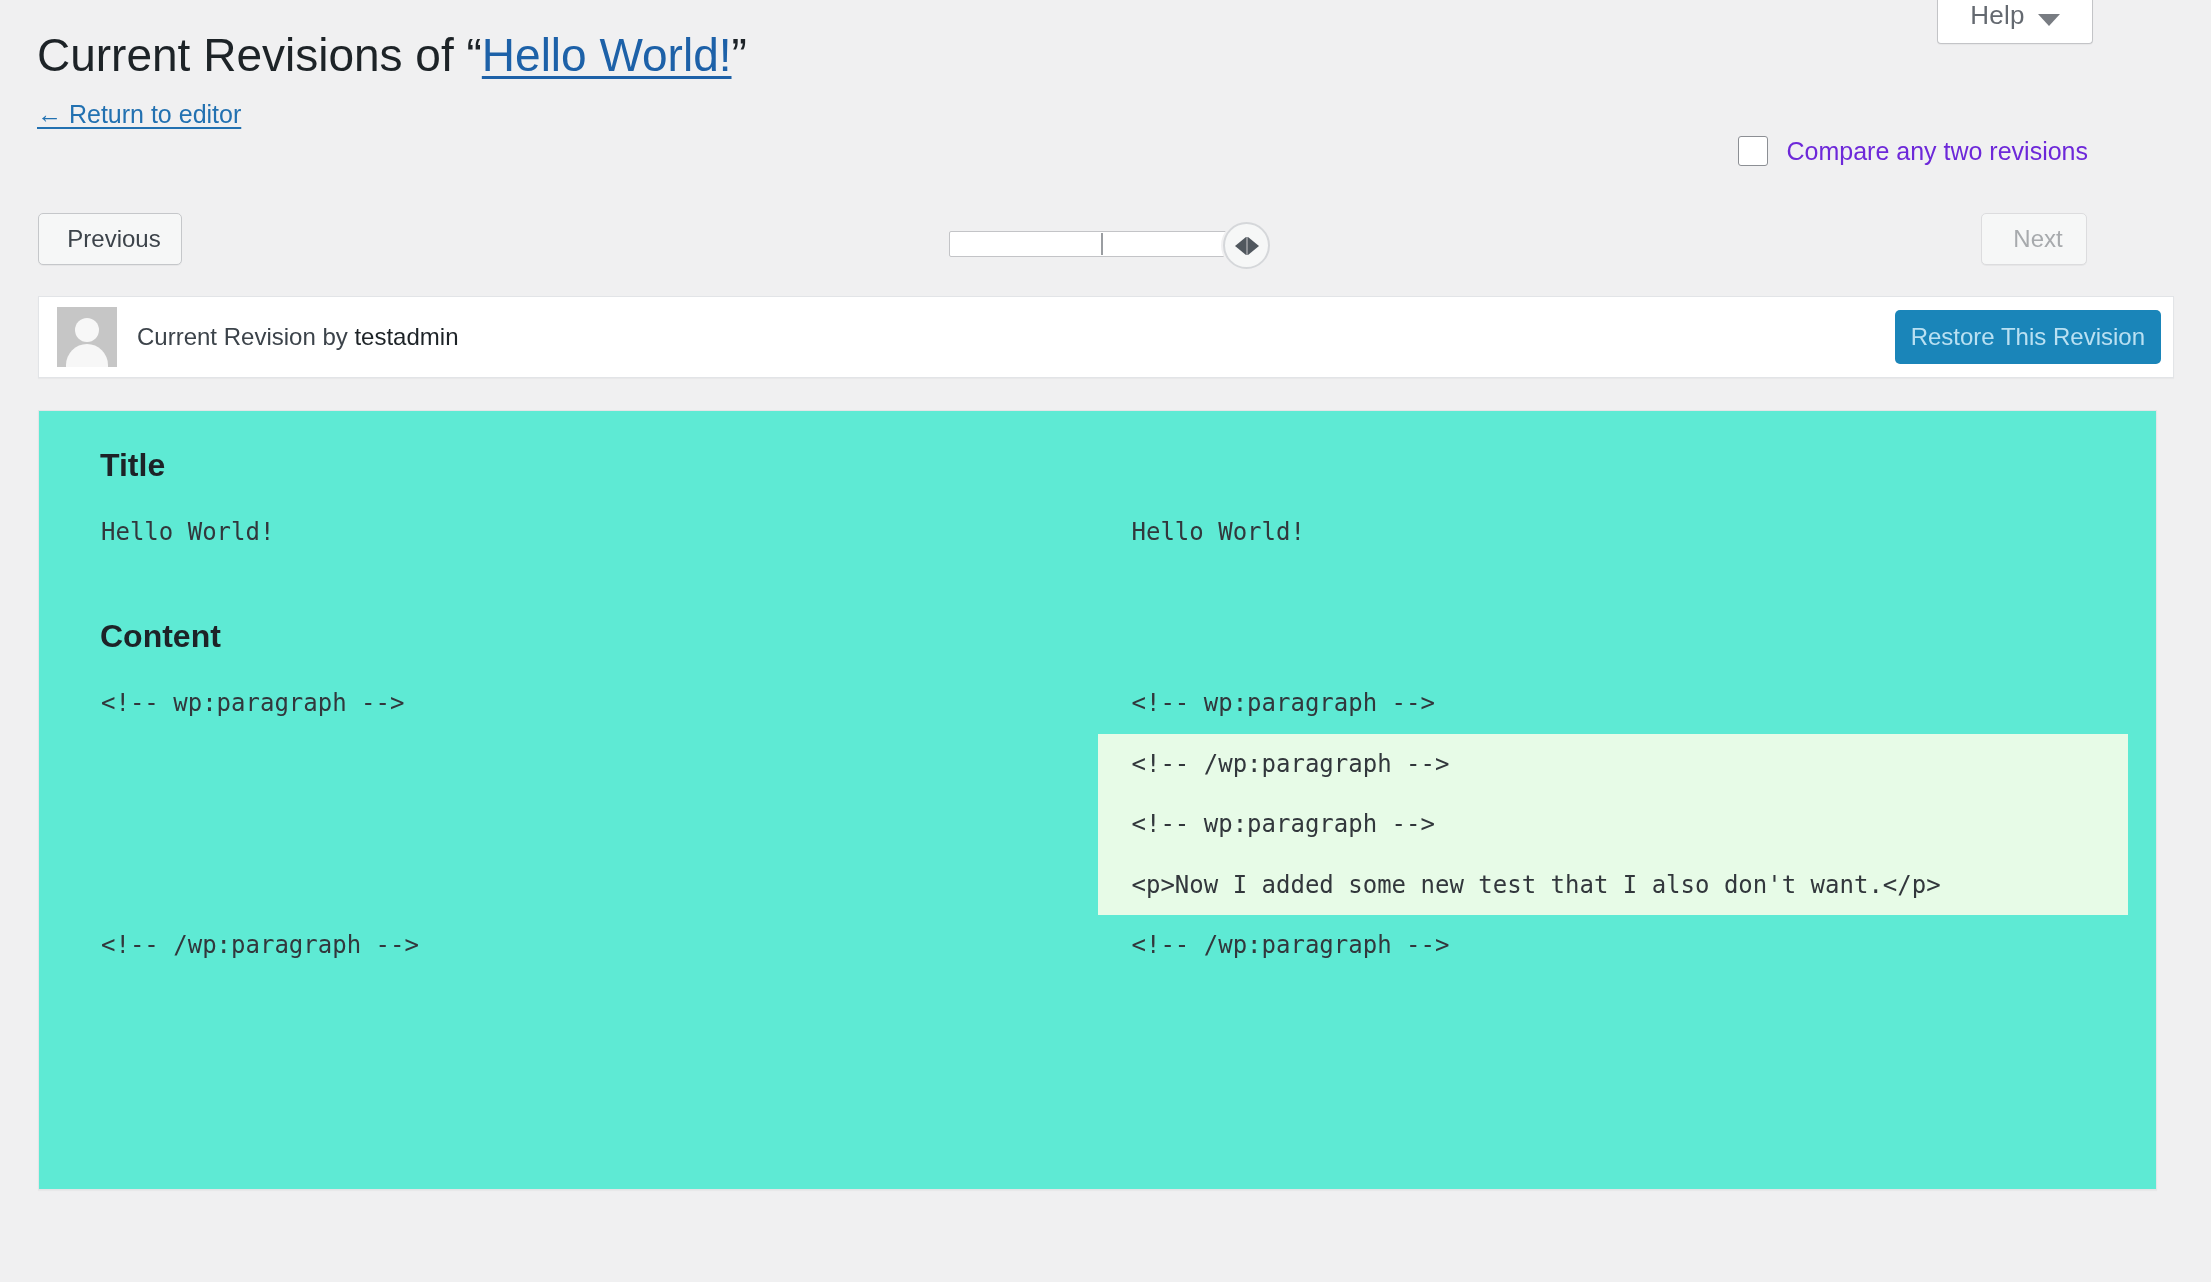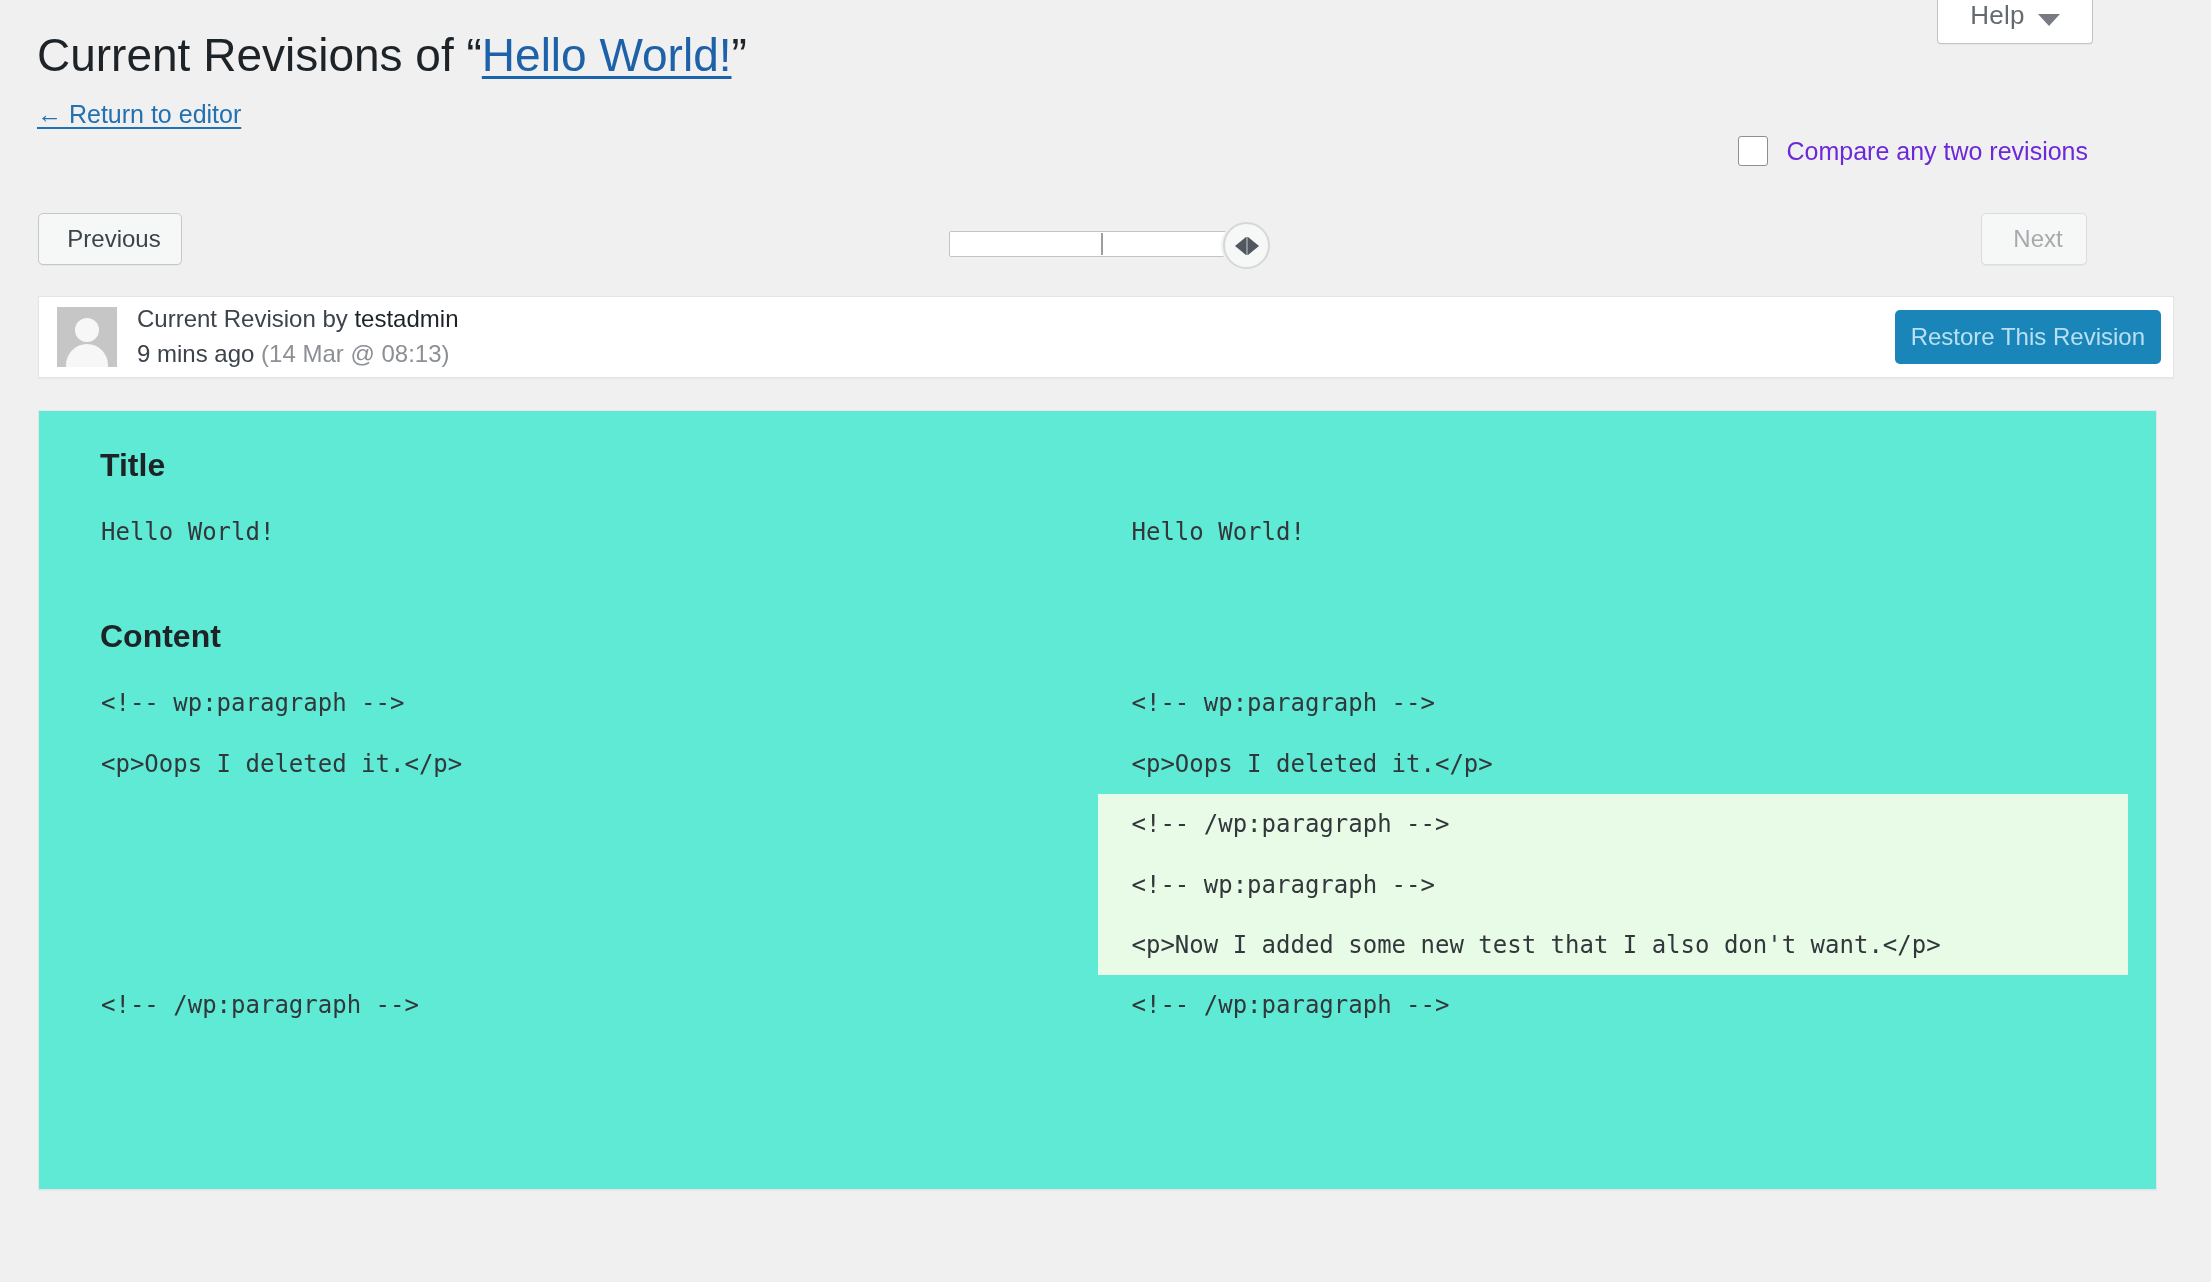--- a/index.html
+++ b/index.html
@@ -324,22 +324,20 @@
     </div>
   </div>
 
   <div class="meta-bar">
     <div class="avatar">
       <span class="head"></span>
         <span class="body"></span>
     </div>
     <div class="meta-text">
       <div class="meta-line1"><span>Current Revision by </span><b>testadmin</b></div>
-      <div class="meta-line2"><span>9 mins ago</span>
-        <span class="dim">(14 Mar @ 08:13)</span></div>
     </div>
     <button class="restore-btn">Restore This Revision</button>
   </div>
 
   <div class="diff-panel">
     <h2 class="diff-heading">Title</h2>
     <table class="diff-table">
       <tbody id="title-rows">
           <tr>
             <td class="blank">Hello World!</td>
@@ -349,24 +347,20 @@
     </table>
 
     <h2 class="diff-heading content-h">Content</h2>
     <table class="diff-table">
       <tbody id="content-rows">
           <tr>
             <td class="blank">&lt;!-- wp:paragraph --&gt;</td>
             <td class="blank">&lt;!-- wp:paragraph --&gt;</td>
           </tr>
           <tr>
-            <td class="blank">&lt;p&gt;Oops I deleted it.&lt;/p&gt;</td>
-            <td class="blank">&lt;p&gt;Oops I deleted it.&lt;/p&gt;</td>
-          </tr>
-          <tr>
             <td class="blank"></td>
             <td class="added">&lt;!-- /wp:paragraph --&gt;</td>
           </tr>
           <tr>
             <td class="blank"></td>
             <td class="added">&lt;!-- wp:paragraph --&gt;</td>
           </tr>
           <tr>
             <td class="blank"></td>
             <td class="added">&lt;p&gt;Now I added some new test that I also don't want.&lt;/p&gt;</td>

